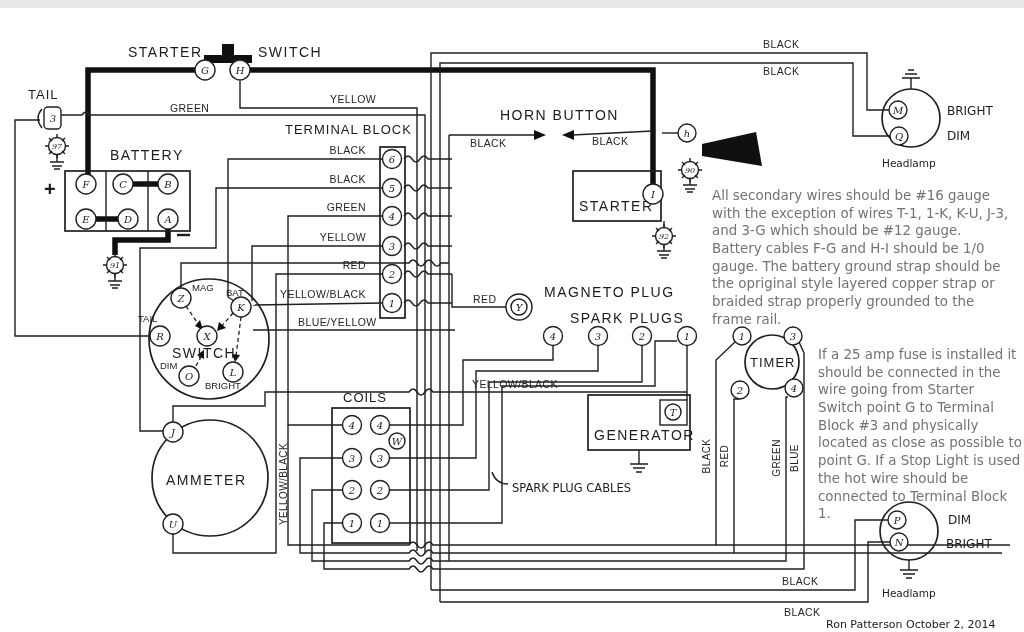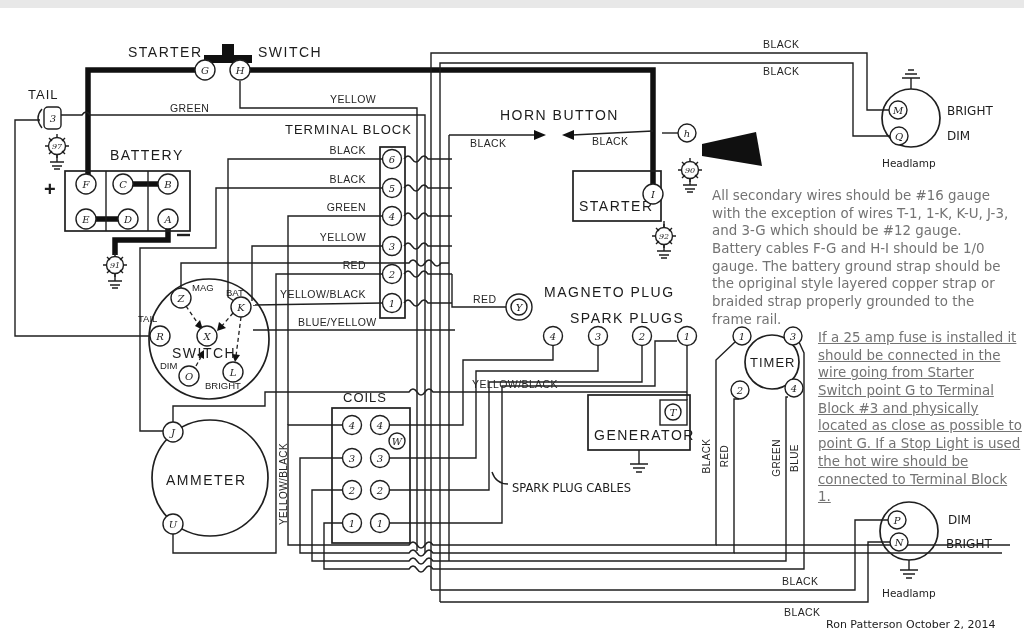--- a/index.html
+++ b/index.html
@@ -306,15 +306,15 @@
   <text class="t-hl" x="948" y="516" style="font-size:12px">DIM</text>
   <text class="t-hl" x="946" y="540" style="font-size:12px">BRIGHT</text>
   <text class="t-hl" x="882" y="589">Headlamp</text>
   <text class="t-wire" x="782" y="577">BLACK</text>
   <text class="t-wire" x="784" y="608">BLACK</text>
 
   <text class="t-sign" x="826" y="620">Ron Patterson October 2, 2014</text>
 </svg>
 
 <div class="para" style="left:712px;top:179px;width:302px;">All secondary wires should be #16 gauge with the exception of wires T-1, 1-K, K-U, J-3, and 3-G which should be  #12 gauge. Battery cables F-G and H-I should be 1/0 gauge. The battery ground strap should be the opriginal style layered copper strap or braided strap properly grounded to the frame rail.</div>
-<div class="para" style="left:818px;top:321px;width:204px;text-decoration:underline;">If a 25 amp fuse is installed it should be connected in the wire going from Starter Switch point G to Terminal Block #3 and physically located as close as possible to point G. If a Stop Light is used the hot wire should be connected to Terminal Block 1.</div>
+<div class="para" style="left:818px;top:338px;width:204px;">If a 25 amp fuse is installed it should be connected in the wire going from Starter Switch point G to Terminal Block #3 and physically located as close as possible to point G. If a Stop Light is used the hot wire should be connected to Terminal Block 1.</div>
 
 </div>
 
 </body></html>

